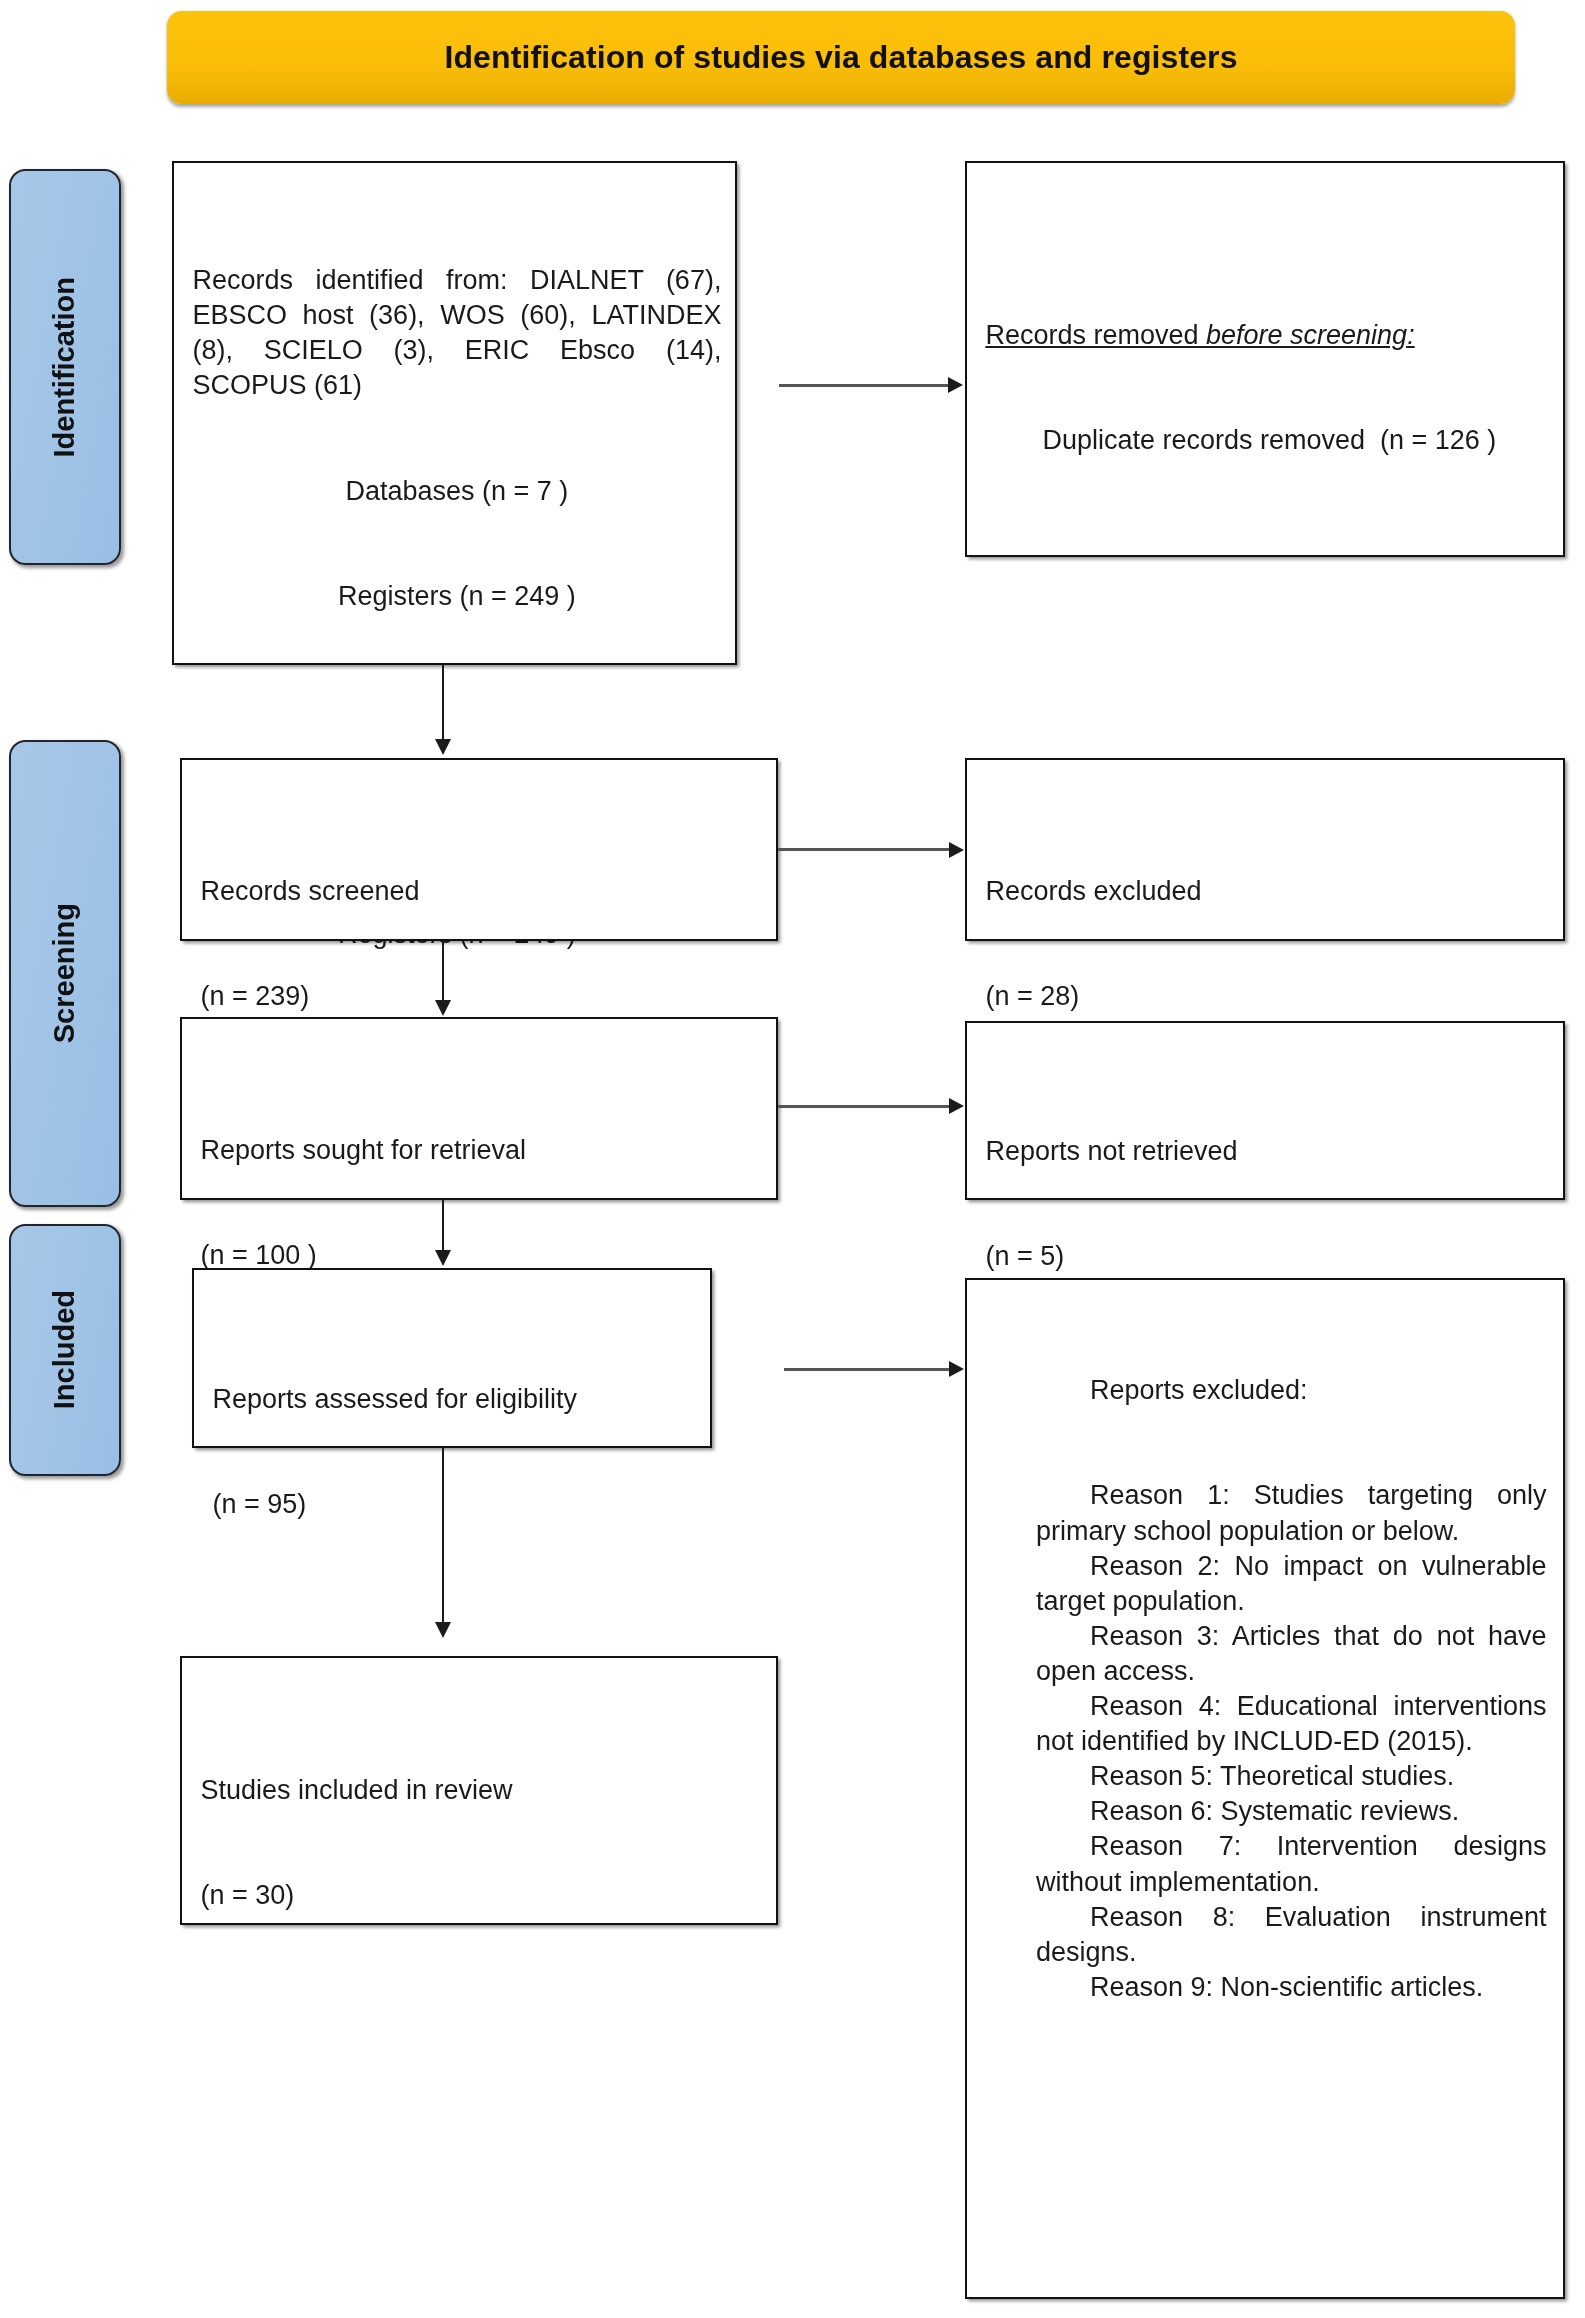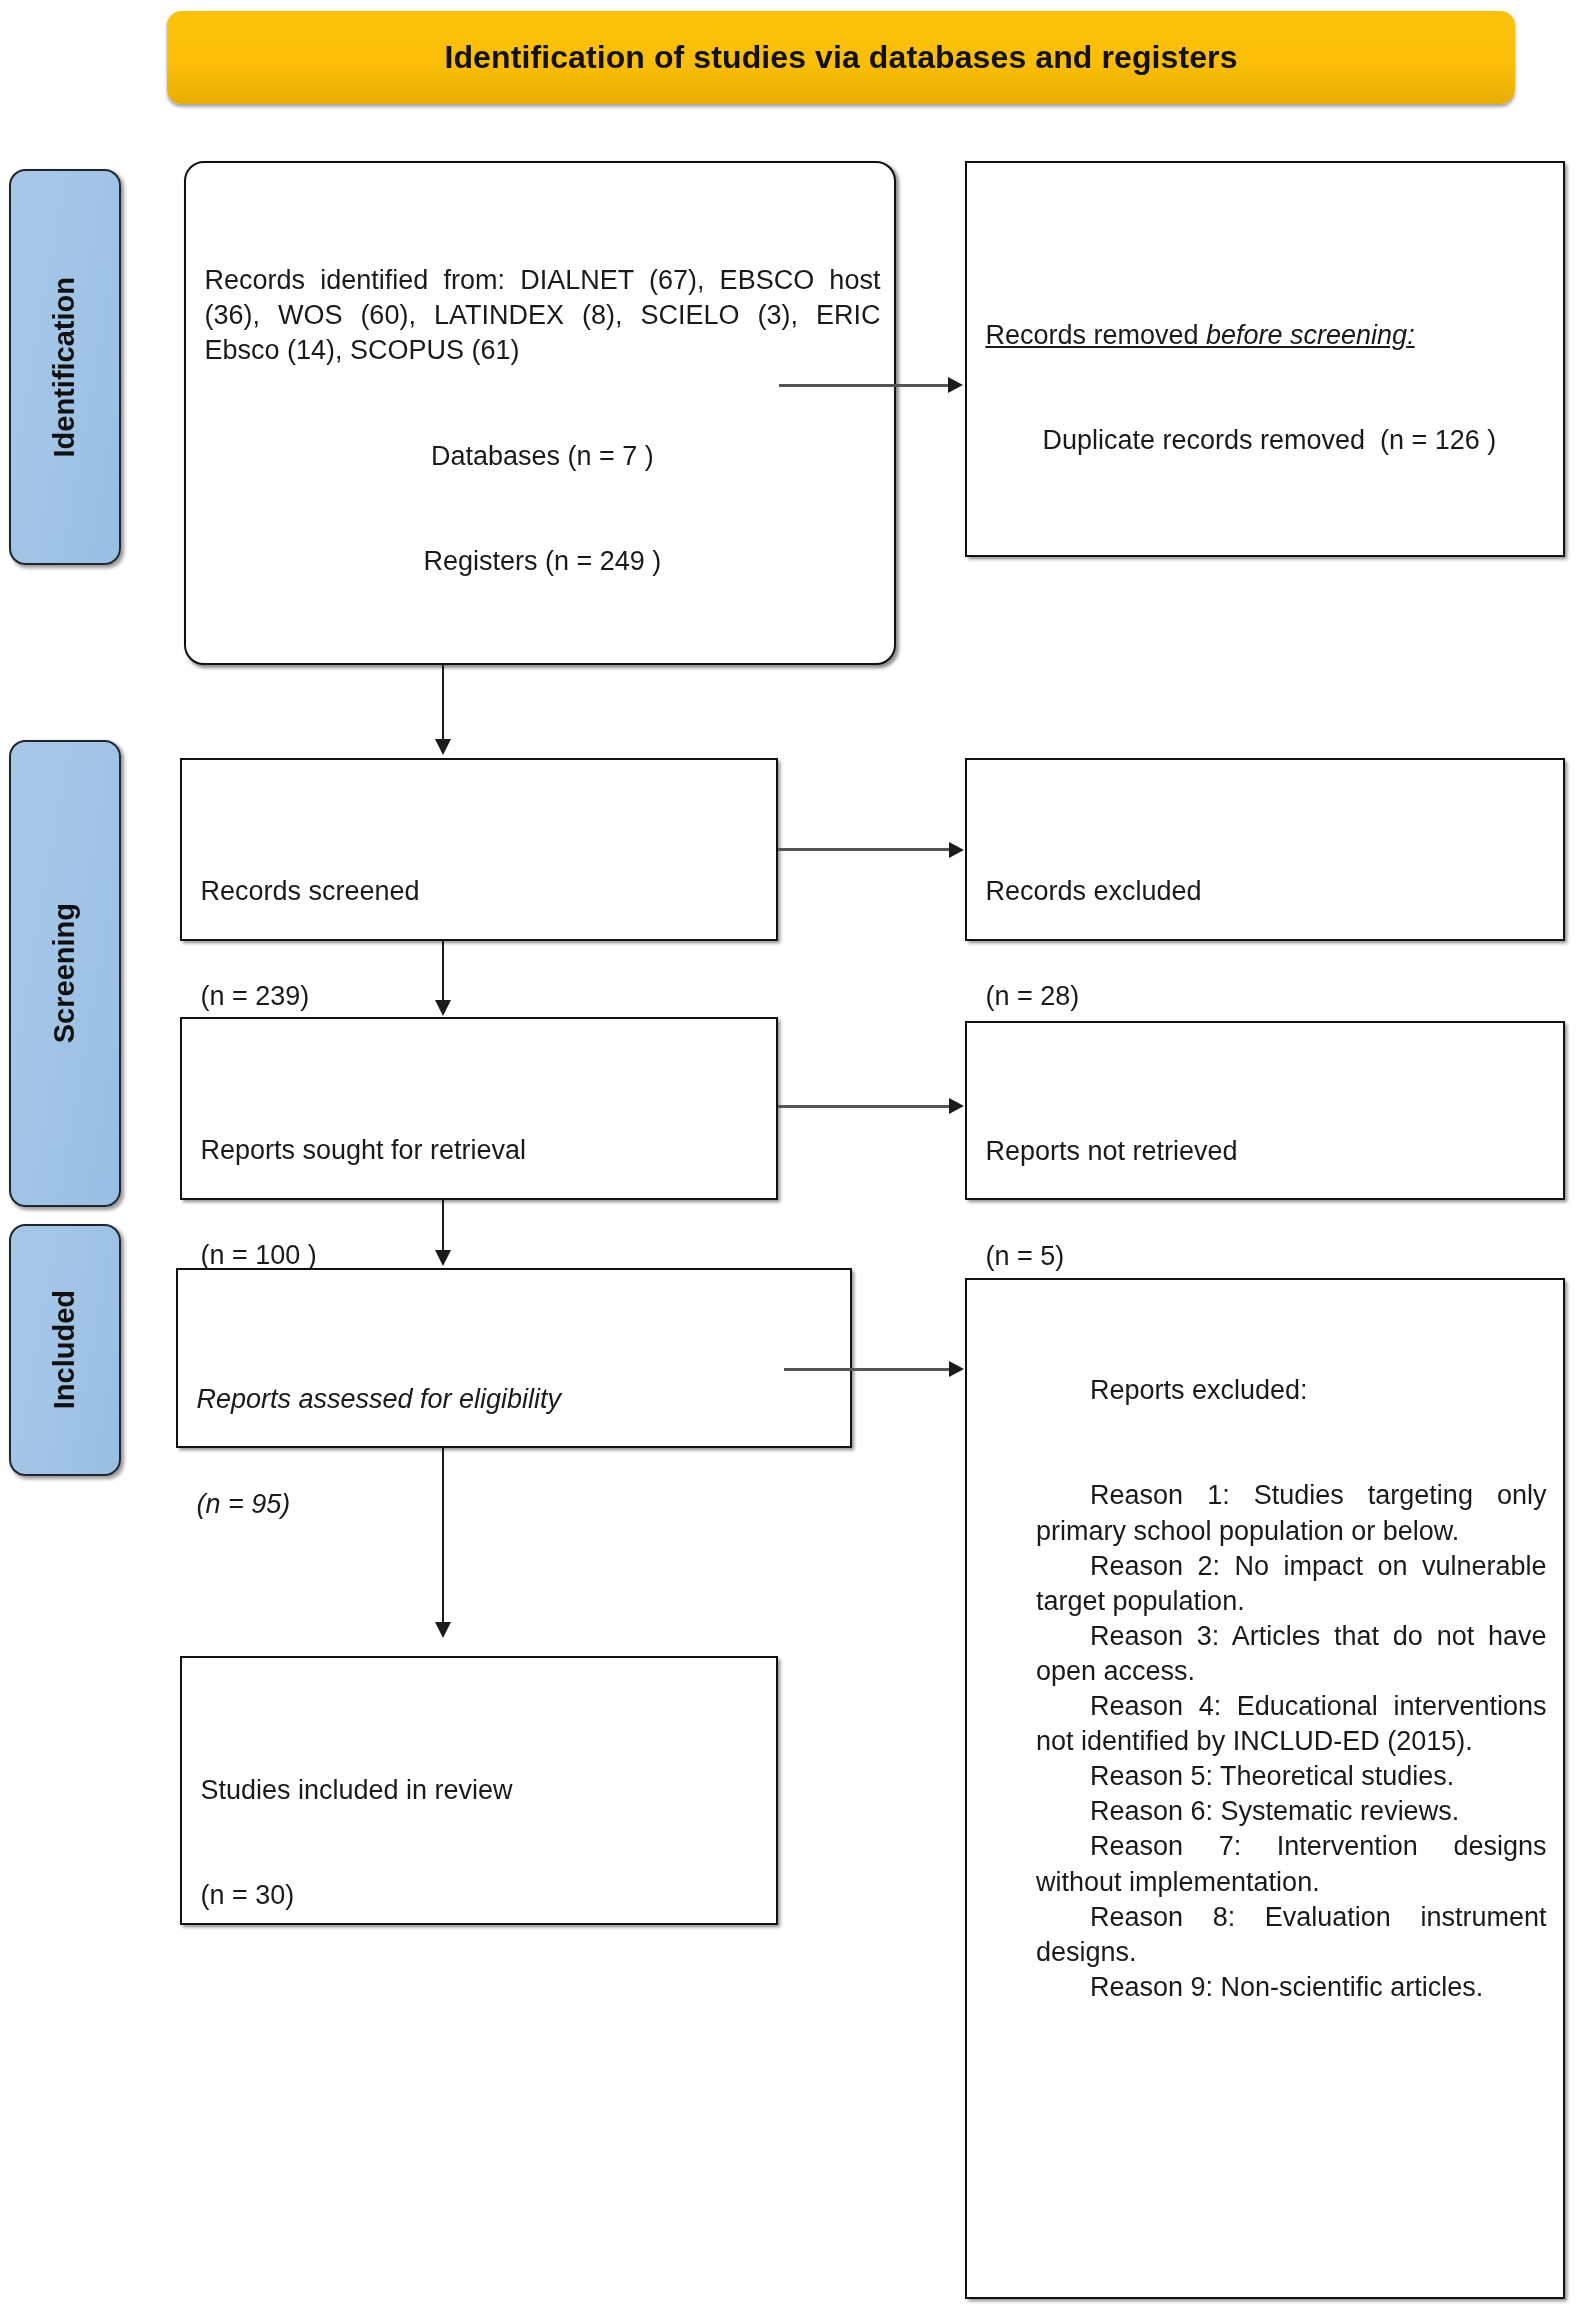--- a/index.html
+++ b/index.html
@@ -61,39 +61,39 @@
     position:absolute;
     left:18.4px; right:13.6px;
     font-size:27px;
     line-height:1.30;
     color:#1a1a1a;
     white-space:pre-wrap;
   }
   .justify{text-align:justify;text-align-last:left;}
   .just-all{text-align:justify;text-decoration:underline;}
 
-  #box-identified{left:184px; top:161px;  width:712px; height:504px;border-radius:20px;}
+  #box-identified{left:172px; top:161px;  width:565px; height:504px;}
   #box-identified .txt{top:30px;}
 
   #box-removed{left:965px; top:161px;  width:600px; height:396px;}
   #box-removed .txt{top:85px;}
 
   #box-screened{left:180px;  top:758px; width:598px; height:183px;}
   #box-screened .txt{top:44px;}
 
   #box-excluded{left:965px; top:758px; width:600px; height:183px;}
   #box-excluded .txt{top:44px;}
 
   #box-sought{left:180px;  top:1017px; width:598px; height:183px;}
   #box-sought .txt{top:44px;}
 
   #box-notretrieved{left:965px; top:1021px; width:600px; height:179px;}
   #box-notretrieved .txt{top:41px;}
 
-  #box-eligibility{left:176px;  top:1268px; width:676px; height:180px;font-style:italic;}
+  #box-eligibility{left:192px;  top:1268px; width:520px; height:180px;}
   #box-eligibility .txt{top:42px;}
 
   #box-reasons{left:965px; top:1278px; width:600px; height:1021px;}
   #box-reasons .txt{top:23px;left:21px;right:16.5px;margin-left:48px;}
 
   #box-included{left:180px;  top:1656px; width:598px; height:269px;}
   #box-included .txt{top:45px;}
 
   .ital{font-style:italic;}
 

